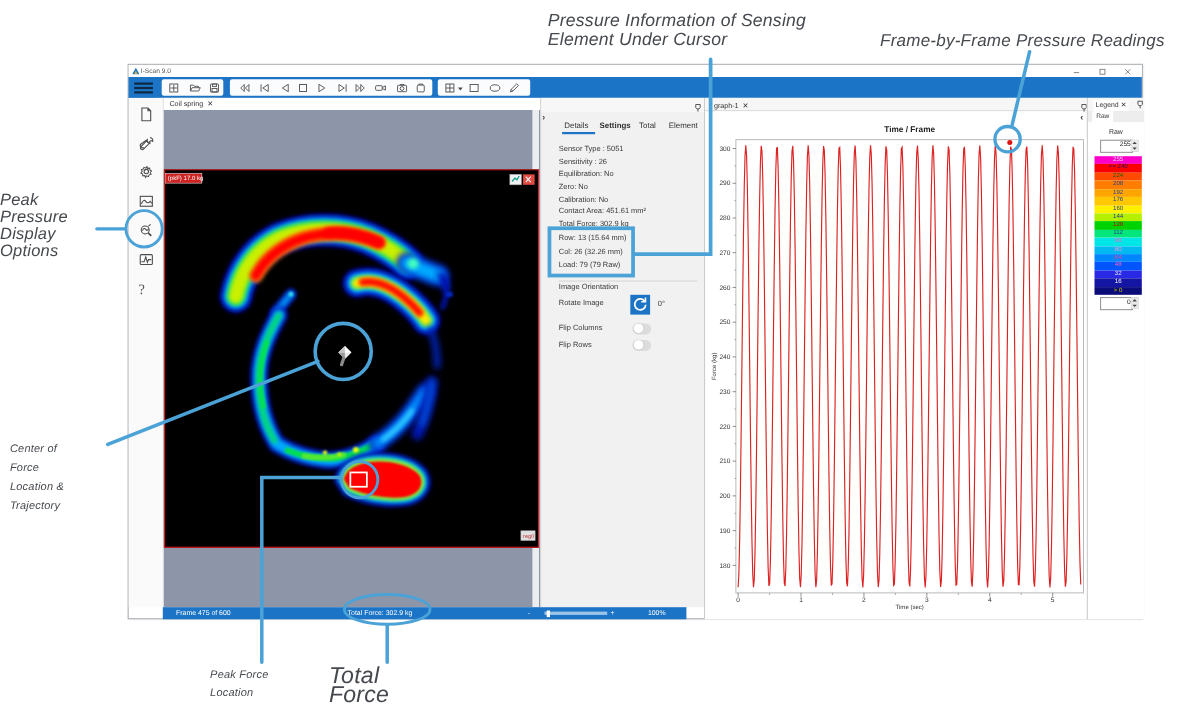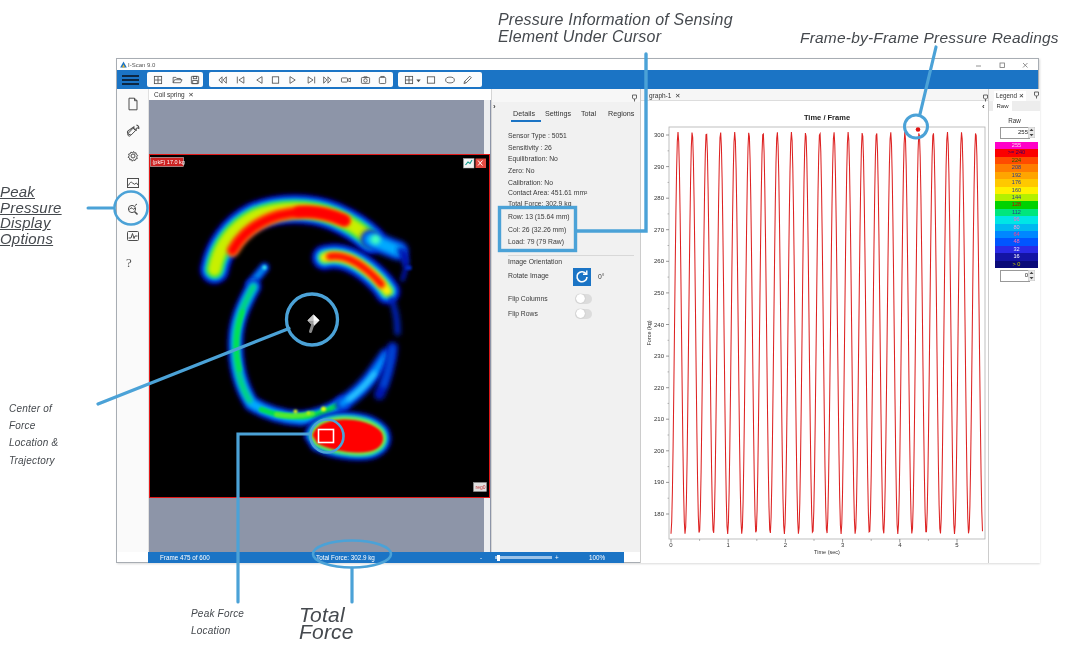--- a/index.html
+++ b/index.html
@@ -34,21 +34,21 @@
 #legend{position:absolute;left:871px;top:30px;width:52px;height:474px;background:#fff;border-left:1px solid #ccc;box-sizing:border-box;}
 
 #status{position:absolute;left:31px;top:493px;width:476px;height:11px;background:#1b74c5;color:#fff;font-size:6.3px;line-height:11px;}
 svg{display:block}
 #overlay{position:absolute;left:0;top:0;width:1082px;height:657px;pointer-events:none;}
 </style></head>
 <body>
 
 <div class="note" style="left:498px;top:12px;width:300px;">Pressure Information of Sensing<br>Element Under Cursor</div>
 <div class="note" style="left:800px;top:30px;width:266px;white-space:nowrap;font-size:15.5px;">Frame-by-Frame Pressure Readings</div>
-<div class="note" style="left:0px;top:184px;width:96px;line-height:15.7px;font-size:15px;text-decoration:underline;">Peak<br>Pressure<br>Display<br>Options</div>
+<div class="note" style="left:0px;top:174px;width:96px;line-height:15.7px;font-size:15px;">Peak<br>Pressure<br>Display<br>Options</div>
 <div class="note" style="left:9px;top:400px;width:96px;line-height:17.2px;font-size:10px;">Center of<br>Force<br>Location &amp;<br>Trajectory</div>
 <div class="note" style="left:191px;top:605px;width:96px;line-height:17.2px;font-size:10px;">Peak Force<br>Location</div>
 <div class="note" style="left:299px;top:607px;width:96px;font-size:21px;">Total Force</div>
 
 <div id="win">
   <div id="titlebar">
     <svg id="applogo" class="abs" style="left:3px;top:2px" width="7" height="7" viewBox="0 0 7 7">
         <path d="M3.5 0.5 L6.8 6.5 L0.2 6.5 Z" fill="#1b74c5"></path>
         <path d="M3.5 3.2 L5 6.5 L2 6.5 Z" fill="#e8b73a"></path>
       </svg>
@@ -285,23 +285,23 @@
 </svg>
 </div>
   </div>
   <div id="details">
     <div id="dtabs"></div>
     <svg class="abs" style="left:139px;top:5px" width="7" height="8" viewBox="0 0 7 8">
         <path d="M1.5 1 H5.5 V4 L4.5 5 H2.5 L1.5 4 Z M3.5 5 V7.5" stroke="#555" stroke-width="0.9" fill="none"></path>
       </svg>
     <div class="abs" style="left:1px;top:13px;font-size:8px;color:#444;font-weight:bold;">›</div>
     <div class="abs" style="left:21px;top:20px;font-size:7.2px;color:#333;">Details</div>
-    <div class="abs" style="left:53px;top:20px;font-size:7.2px;color:#333;">Settings</div>
+    <div class="abs" style="left:53px;top:20px;font-size:7.2px;color:#333;font-weight:bold;">Settings</div>
     <div class="abs" style="left:89px;top:20px;font-size:7.2px;color:#333;">Total</div>
-    <div class="abs" style="left:116px;top:20px;font-size:7.2px;color:#333;">Regions</div>
+    <div class="abs" style="left:116px;top:20px;font-size:7.2px;color:#333;">Element</div>
     <div class="abs" style="left:19px;top:30.5px;width:30px;height:2px;background:#1b74c5;"></div>
     <div class="ln" style="top:43px;">Sensor Type : 5051</div>
     <div class="ln" style="top:55px;">Sensitivity : 26</div>
     <div class="ln" style="top:65.5px;">Equilibration: No</div>
     <div class="ln" style="top:77.5px;">Zero: No</div>
     <div class="ln" style="top:89.5px;">Calibration: No</div>
     <div class="ln" style="top:99.5px;">Contact Area: 451.61 mm²</div>
     <div class="ln" style="top:110.5px;">Total Force: 302.9 kg</div>
     <div class="ln" style="top:123.5px;">Row: 13 (15.64 mm)</div>
     <div class="ln" style="top:136.5px;">Col: 26 (32.26 mm)</div>

